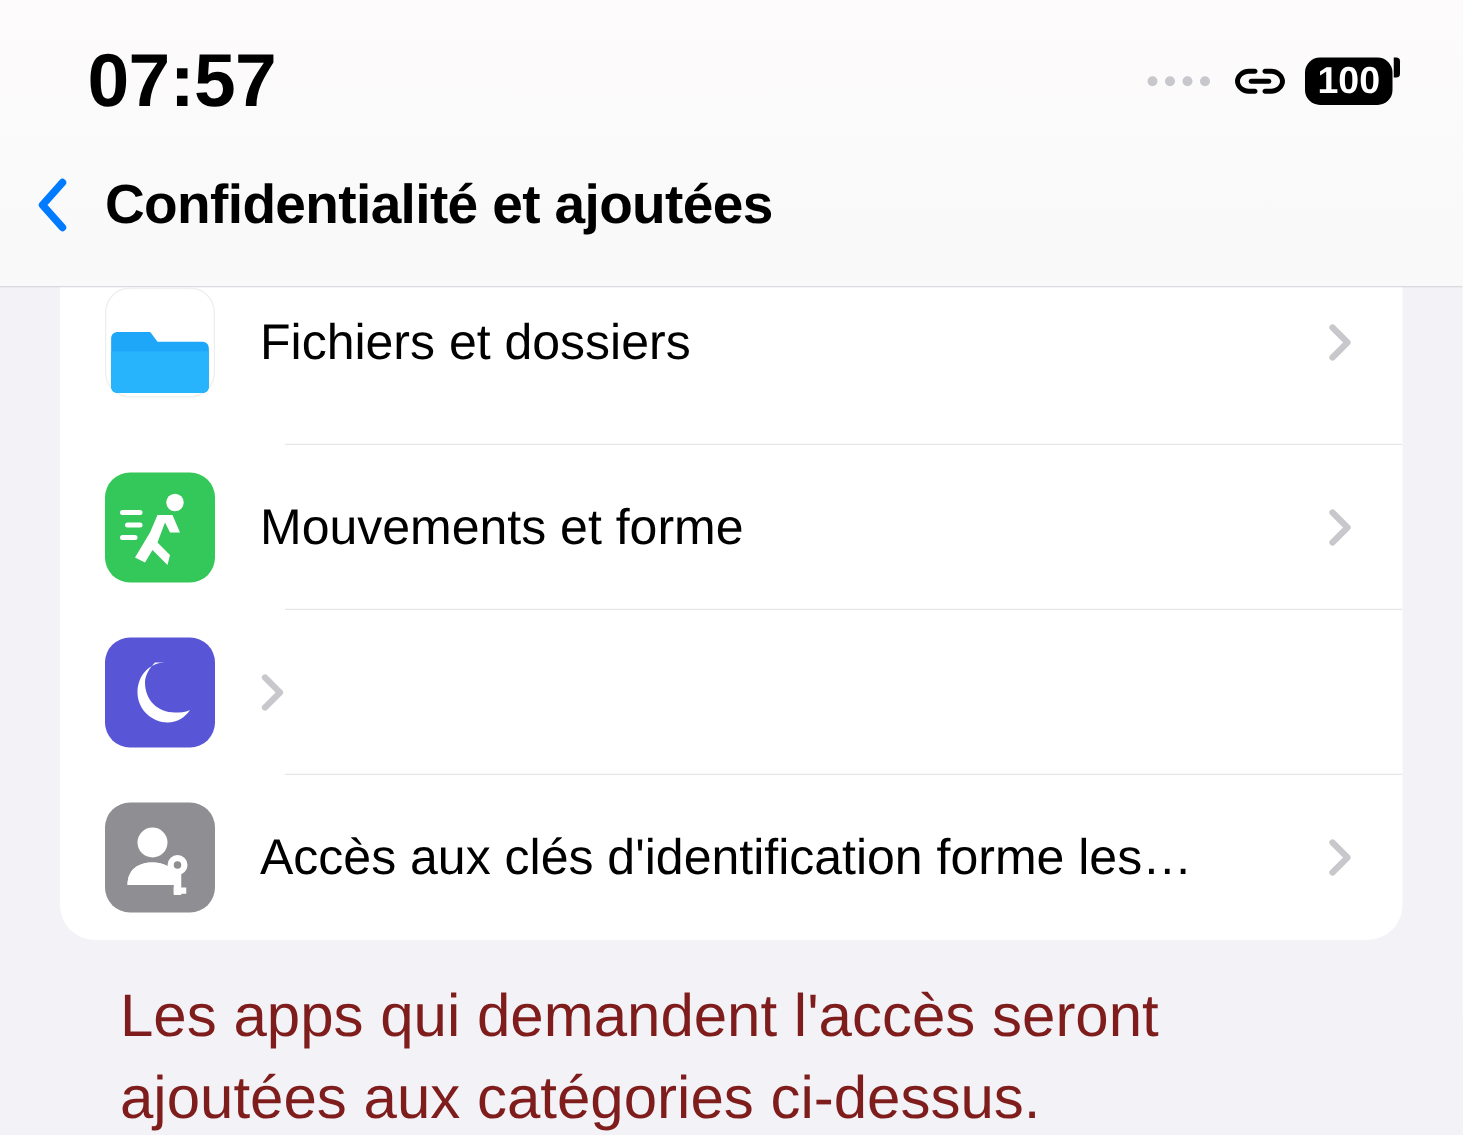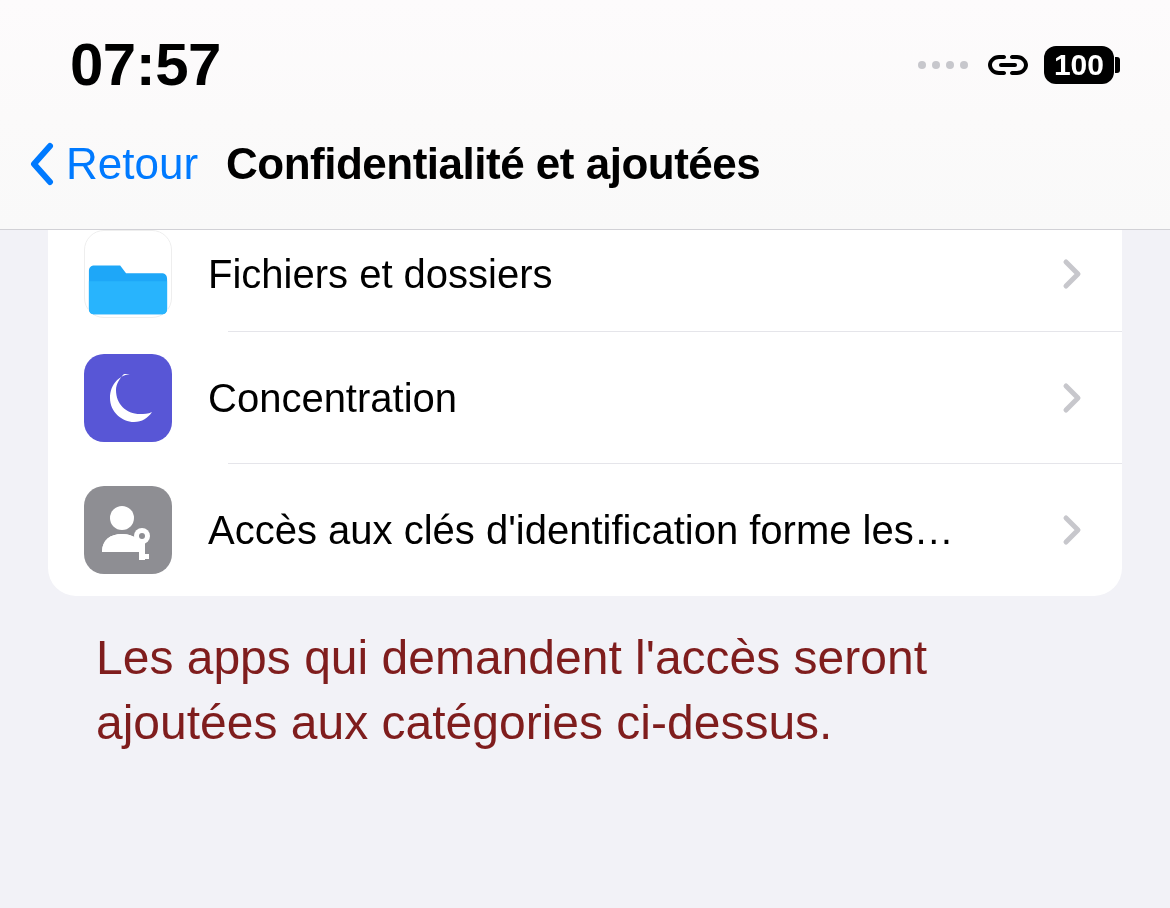--- a/index.html
+++ b/index.html
@@ -44,21 +44,21 @@
       height: 8px;
       border-radius: 50%;
       background: #c7c7cc;
     }
     .link-icon {
       width: 44px;
       height: 28px;
     }
     .battery {
       display: flex;
-      align-items: center;
+      align-items: flex-start;
     }
     .battery-body {
       background: #000;
       color: #fff;
       border-radius: 12px;
       padding: 4px 10px;
       font-size: 30px;
       font-weight: 700;
       line-height: 1;
     }
@@ -119,21 +119,21 @@
       content: '';
       position: absolute;
       bottom: 0;
       left: 180px;
       right: 0;
       height: 1px;
       background: #e5e5ea;
     }
     .list-item.first-partial {
       padding-top: 0;
-      padding-bottom: 14px;
+      padding-bottom: 38px;
     }
     .icon-box {
       width: 88px;
       height: 88px;
       border-radius: 20px;
       display: flex;
       align-items: center;
       justify-content: center;
       flex-shrink: 0;
     }
@@ -190,49 +190,62 @@
       <div class="battery-tip"></div>
     </div>
   </div>
 </div>
 
 <div class="nav-bar">
   <div class="back-button">
     <svg class="back-chevron" viewBox="0 0 28 44" fill="none">
       <path d="M22 4 L6 22 L22 40" stroke="#007aff" stroke-width="6" stroke-linecap="round" stroke-linejoin="round"></path>
     </svg>
-    <span>Retour</span>
   </div>
   <div class="nav-title">Confidentialité et ajoutées</div>
 </div>
 
 <div class="content">
   <div class="list-group">
 
     <div class="list-item first-partial">
       <div class="icon-box" style="background:#fff;border:1px solid #eee;padding:0;align-items:flex-end;justify-content:center">
         <svg viewBox="0 0 88 60" width="88" height="60">
           <path d="M10 8 L36 8 L42 16 L78 16 C82 16 84 18 84 22 L84 52 C84 56 82 58 78 58 L10 58 C6 58 4 56 4 52 L4 14 C4 10 6 8 10 8 Z" fill="#1ea7f8"></path>
           <path d="M4 24 L84 24 L84 52 C84 56 82 58 78 58 L10 58 C6 58 4 56 4 52 Z" fill="#28b4fd"></path>
         </svg>
       </div>
       <div class="item-label">Fichiers et dossiers</div>
       <svg class="chevron-right" viewBox="0 0 20 32" fill="none">
         <path d="M4 4 L16 16 L4 28" stroke="#c7c7cc" stroke-width="5" stroke-linecap="round" stroke-linejoin="round"></path>
       </svg>
     </div>
 
+    <div class="list-item">
+      <div class="icon-box icon-fitness">
+        <svg viewBox="0 0 88 88" width="88" height="88" fill="none">
+          <circle cx="56" cy="24" r="7" fill="#fff"></circle>
+          <path d="M42 34 L54 34 L60 48 L52 48 L48 40 L42 56 L52 66 L50 74 L38 62 L32 72 L24 68 L36 48 Z" fill="#fff"></path>
+          <line x1="14" y1="32" x2="28" y2="32" stroke="#fff" stroke-width="4" stroke-linecap="round"></line>
+          <line x1="18" y1="42" x2="28" y2="42" stroke="#fff" stroke-width="4" stroke-linecap="round"></line>
+          <line x1="14" y1="52" x2="24" y2="52" stroke="#fff" stroke-width="4" stroke-linecap="round"></line>
+        </svg>
+      </div>
+      <div class="item-label">Mouvements et forme</div>
+      <svg class="chevron-right" viewBox="0 0 20 32" fill="none">
+        <path d="M4 4 L16 16 L4 28" stroke="#c7c7cc" stroke-width="5" stroke-linecap="round" stroke-linejoin="round"></path>
+      </svg>
+    </div>
 
     <div class="list-item">
       <div class="icon-box icon-focus">
         <svg viewBox="0 0 88 88" width="88" height="88" fill="none">
           <path d="M52 20 C40 20 30 30 30 44 C30 58 42 68 54 68 C62 68 68 64 72 58 C68 60 64 60 60 60 C46 60 36 50 36 36 C36 30 40 24 44 20 C46 20 50 20 52 20 Z" fill="#fff" transform="translate(-4,0)"></path>
         </svg>
       </div>
-      <div class="item-label">Concentration</div>
       <svg class="chevron-right" viewBox="0 0 20 32" fill="none">
         <path d="M4 4 L16 16 L4 28" stroke="#c7c7cc" stroke-width="5" stroke-linecap="round" stroke-linejoin="round"></path>
       </svg>
     </div>
 
     <div class="list-item">
       <div class="icon-box icon-passkey">
         <svg viewBox="0 0 88 88" width="88" height="88" fill="none">
           <circle cx="38" cy="32" r="12" fill="#fff"></circle>
           <path d="M18 66 C18 54 26 48 38 48 C46 48 52 51 55 56 L18 66 Z" fill="#fff"></path>

